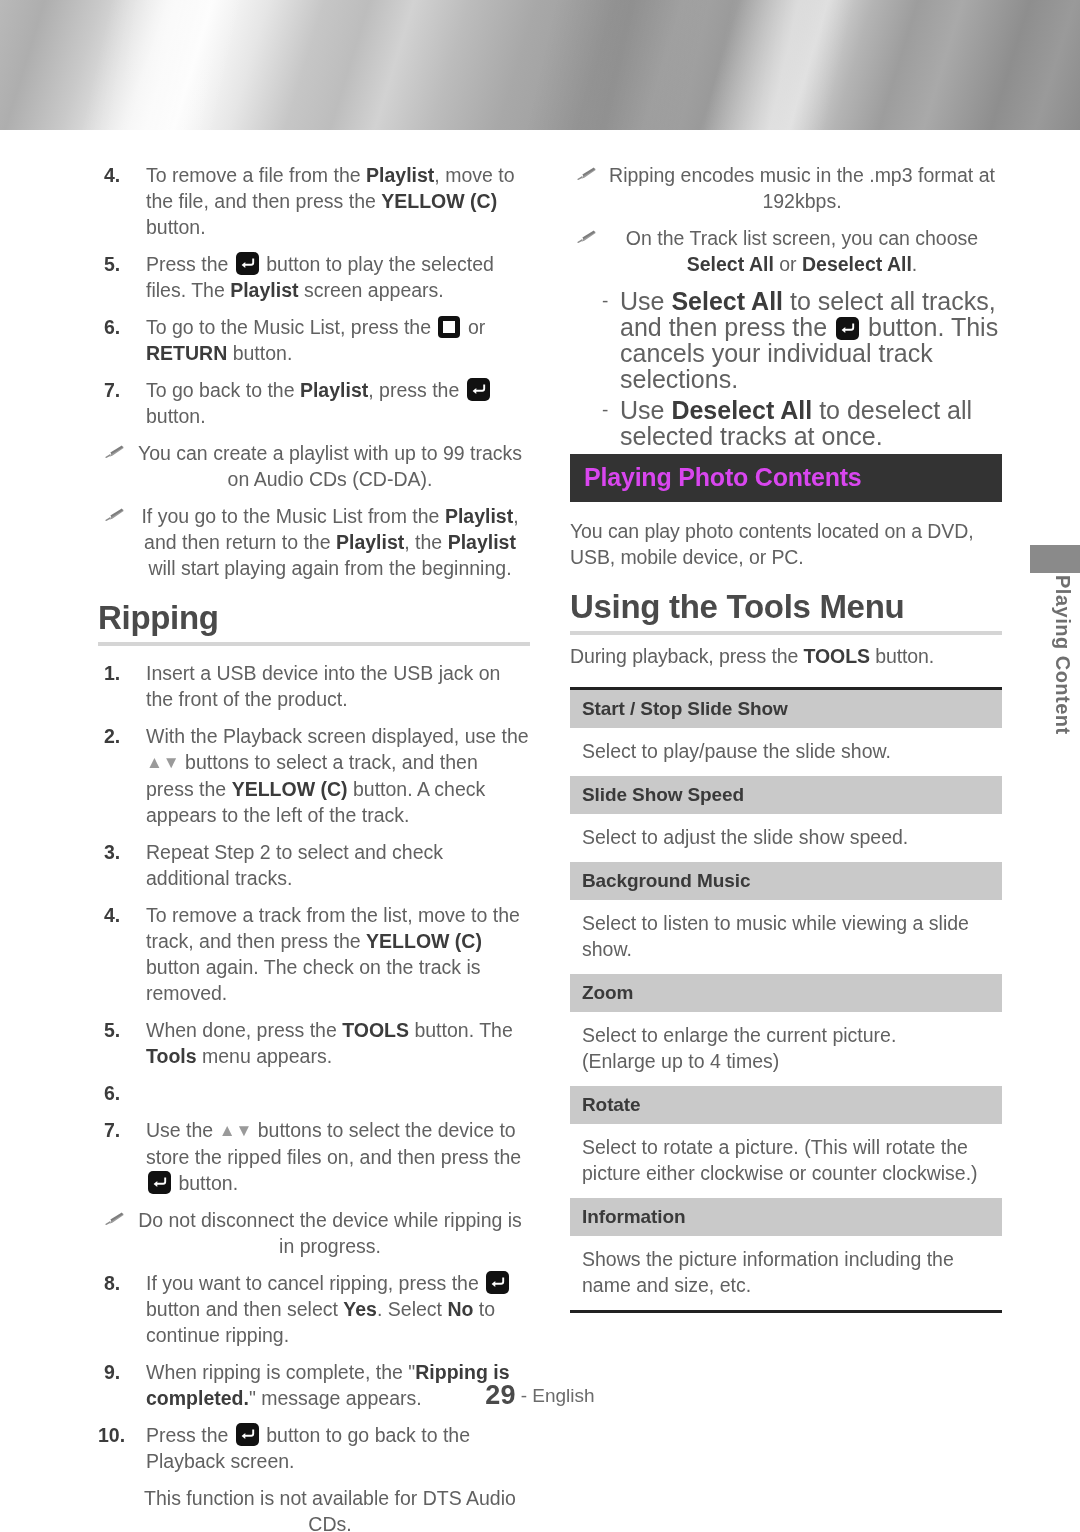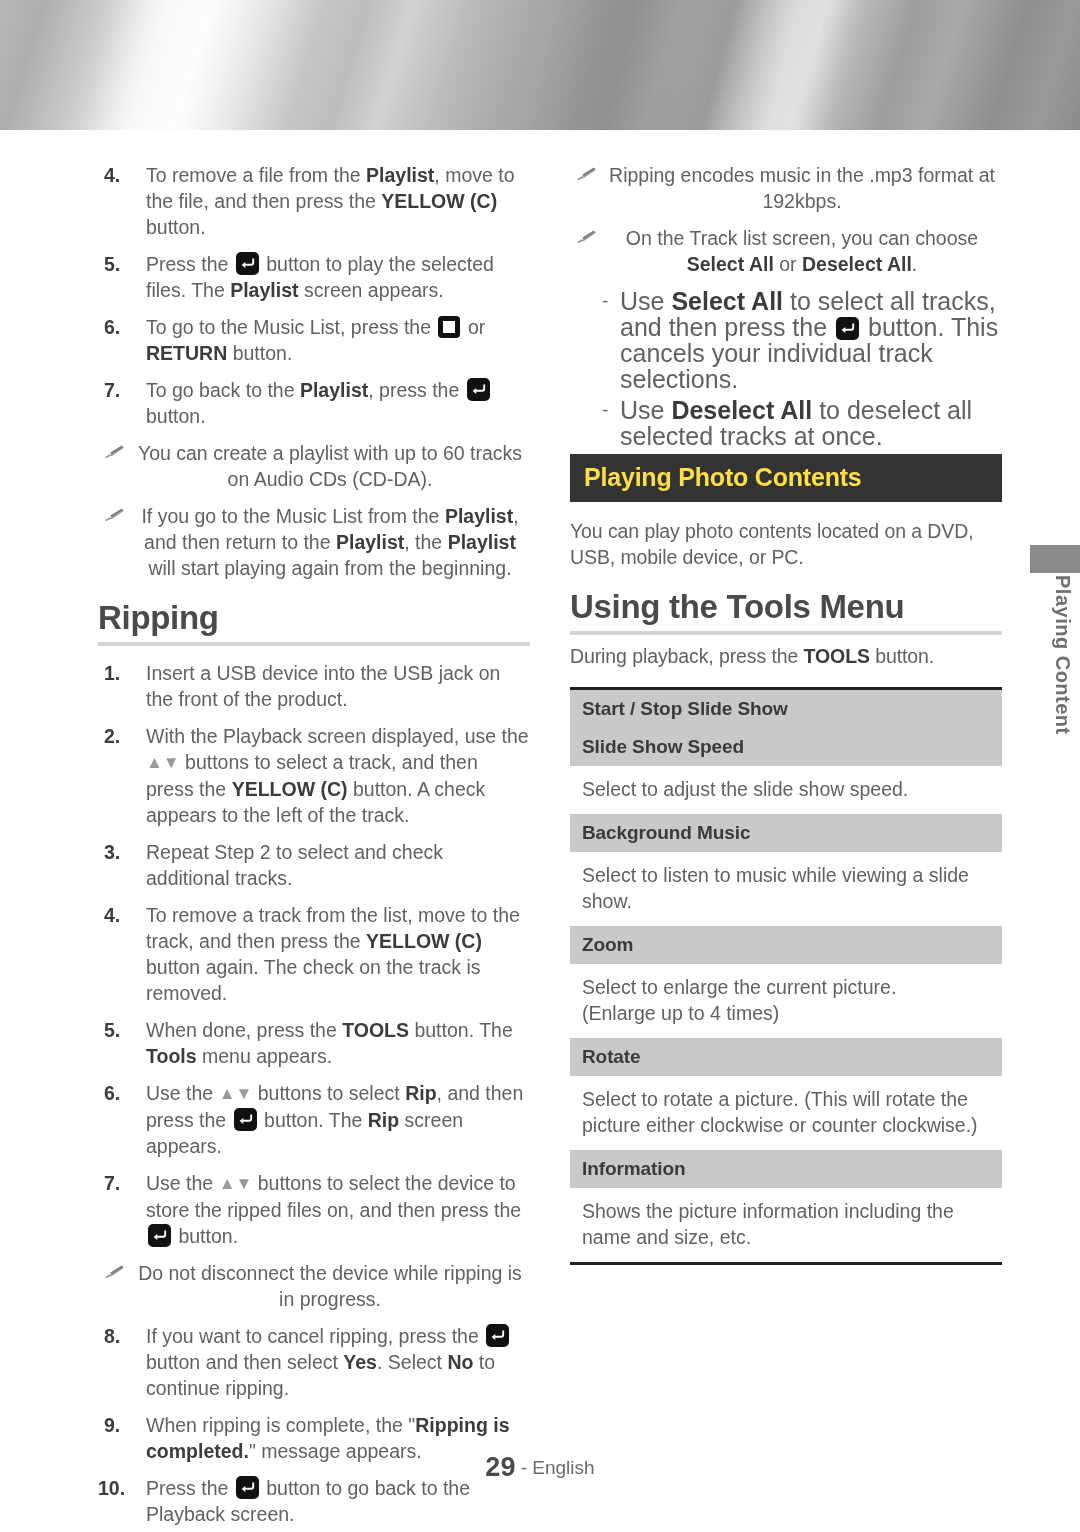--- a/index.html
+++ b/index.html
@@ -67,21 +67,21 @@
   .dash .txt { flex:1; font-size:25px; line-height:26px; color:#616161; }
 
   
   .sub-head {
     font-size:33px; font-weight:bold; color:#4a4a4a;
     margin:18px 0 0 0; letter-spacing:-0.3px;
   }
   .sub-rule { height:4px; background:#d5d5d5; margin:5px 0 14px 0; }
 
   .black-bar {
-    background:#333333; color:#fde047;
+    background:#333333; color:#d946ef;
     font-size:25px; font-weight:bold;
     padding:9px 0 10px 14px;
     letter-spacing:-0.2px;
     margin-bottom:16px;
   }
 
   
   .tbl { margin-top:18px; border-top:3px solid #222; }
   .tbl .hdr {
     background:#c9c9c9; color:#3a3a3a;
@@ -122,21 +122,21 @@
   .side-label {
     position:absolute; right:6px; top:575px;
     width:40px; height:200px;
     font-size:20px; font-weight:bold; color:#6f6f6f;
     writing-mode:vertical-rl; text-orientation:mixed;
     letter-spacing:0.5px;
   }
 
   
   .footer {
-    position:absolute; left:0; top:1452px; width:1080px;
+    position:absolute; left:0; top:1380px; width:1080px;
     text-align:center; font-size:19px; color:#6b6b6b;
   }
   .footer .pg { font-size:27px; font-weight:bold; color:#4a4a4a; vertical-align:-2px; }
 </style>
 </head>
 <body>
 
 <div class="banner">
   <div class="sheen"></div>
 </div>
@@ -172,21 +172,21 @@
               </span></span> button.</span>
         </div>
       </div>
     <div>
         <div class="note">
           <span class="pencil"><span><svg width="20" height="14" viewBox="0 0 20 14">
                 <path d="M19 1.2 7.2 8.4l-1.6 3.3 3.4-1.4L19.6 3z" fill="#9b9b9b"></path>
                 <path d="M6.2 9.1 1 12.2l1.4.9 3.6-2.2z" fill="#8c8c8c"></path>
                 <path d="M17.8 0.4 6.4 7.5l1 1.7L19 2.2z" fill="#7d7d7d"></path>
               </svg></span></span>
-          <span class="txt">You can create a playlist with up to 60 tracks on Audio CDs (CD-DA).</span>
+          <span class="txt">You can create a playlist with up to 99 tracks on Audio CDs (CD-DA).</span>
         </div>
         <div class="note">
           <span class="pencil"><span><svg width="20" height="14" viewBox="0 0 20 14">
                 <path d="M19 1.2 7.2 8.4l-1.6 3.3 3.4-1.4L19.6 3z" fill="#9b9b9b"></path>
                 <path d="M6.2 9.1 1 12.2l1.4.9 3.6-2.2z" fill="#8c8c8c"></path>
                 <path d="M17.8 0.4 6.4 7.5l1 1.7L19 2.2z" fill="#7d7d7d"></path>
               </svg></span></span>
           <span class="txt">If you go to the Music List from the <b>Playlist</b>, and then return to the <b>Playlist</b>, the <b>Playlist</b> will start playing again from the beginning.</span>
         </div>
       </div>
@@ -210,26 +210,20 @@
         <div class="step">
           <span class="num">4.</span>
           <span class="txt">To remove a track from the list, move to the track, and then press the <b>YELLOW (C)</b> button again. The check on the track is removed.</span>
         </div>
         <div class="step">
           <span class="num">5.</span>
           <span class="txt">When done, press the <b>TOOLS</b> button. The <b>Tools</b> menu appears.</span>
         </div>
         <div class="step">
           <span class="num">6.</span>
-          <span class="txt">Use the <span class="arrows">▲▼</span> buttons to select <b>Rip</b>, and then press the <span class="btn-icon"><span class="g">
-                <svg width="15" height="13" viewBox="0 0 15 13">
-                  <path d="M13.2 1.6v4.2a2 2 0 0 1-2 2H3.6" fill="none" stroke="#fff" stroke-width="1.9"></path>
-                  <path d="M5.3 4.9 1.6 7.9l3.7 3v-6z" fill="#fff"></path>
-                </svg>
-              </span></span> button. The <b>Rip</b> screen appears.</span>
         </div>
         <div class="step">
           <span class="num">7.</span>
           <span class="txt">Use the <span class="arrows">▲▼</span> buttons to select the device to store the ripped files on, and then press the <span class="btn-icon"><span class="g">
                 <svg width="15" height="13" viewBox="0 0 15 13">
                   <path d="M13.2 1.6v4.2a2 2 0 0 1-2 2H3.6" fill="none" stroke="#fff" stroke-width="1.9"></path>
                   <path d="M5.3 4.9 1.6 7.9l3.7 3v-6z" fill="#fff"></path>
                 </svg>
               </span></span> button.</span>
         </div>
@@ -313,20 +307,21 @@
 
     <div class="black-bar">Playing Photo Contents</div>
     <div class="body-text" style="margin-bottom:6px;">You can play photo contents located on a DVD, USB, mobile device, or PC.</div>
 
     <h3 class="sub-head">Using the Tools Menu</h3>
     <div class="sub-rule" style="margin-bottom:8px;"></div>
     <div class="body-text">During playback, press the <b>TOOLS</b> button.</div>
 
     <div class="tbl tbl-bottom">
         <div class="hdr">Start / Stop Slide Show</div>
+        <div class="cell">Select to play/pause the slide show.</div>
         <div class="hdr">Slide Show Speed</div>
         <div class="cell">Select to adjust the slide show speed.</div>
         <div class="hdr">Background Music</div>
         <div class="cell">Select to listen to music while viewing a slide show.</div>
         <div class="hdr">Zoom</div>
         <div class="cell">Select to enlarge the current picture.<br>(Enlarge up to 4 times)</div>
         <div class="hdr">Rotate</div>
         <div class="cell">Select to rotate a picture. (This will rotate the picture either clockwise or counter clockwise.)</div>
         <div class="hdr">Information</div>
         <div class="cell">Shows the picture information including the name and size, etc.</div>

